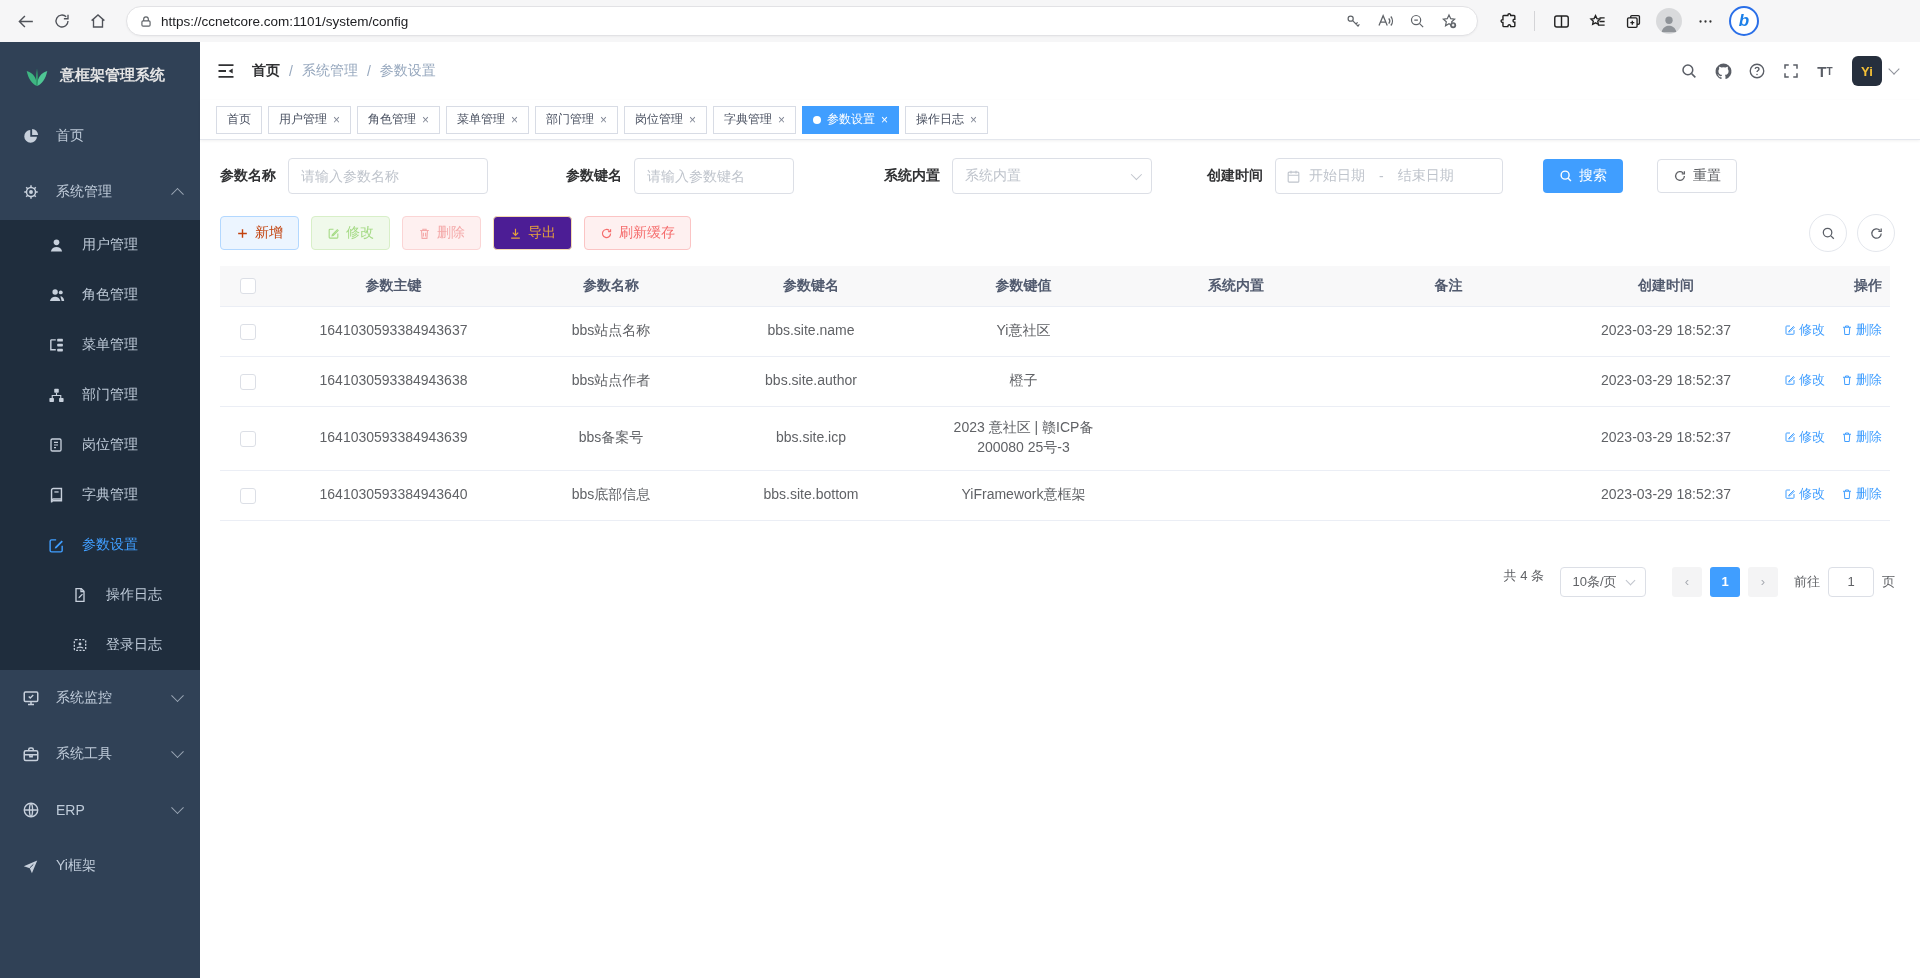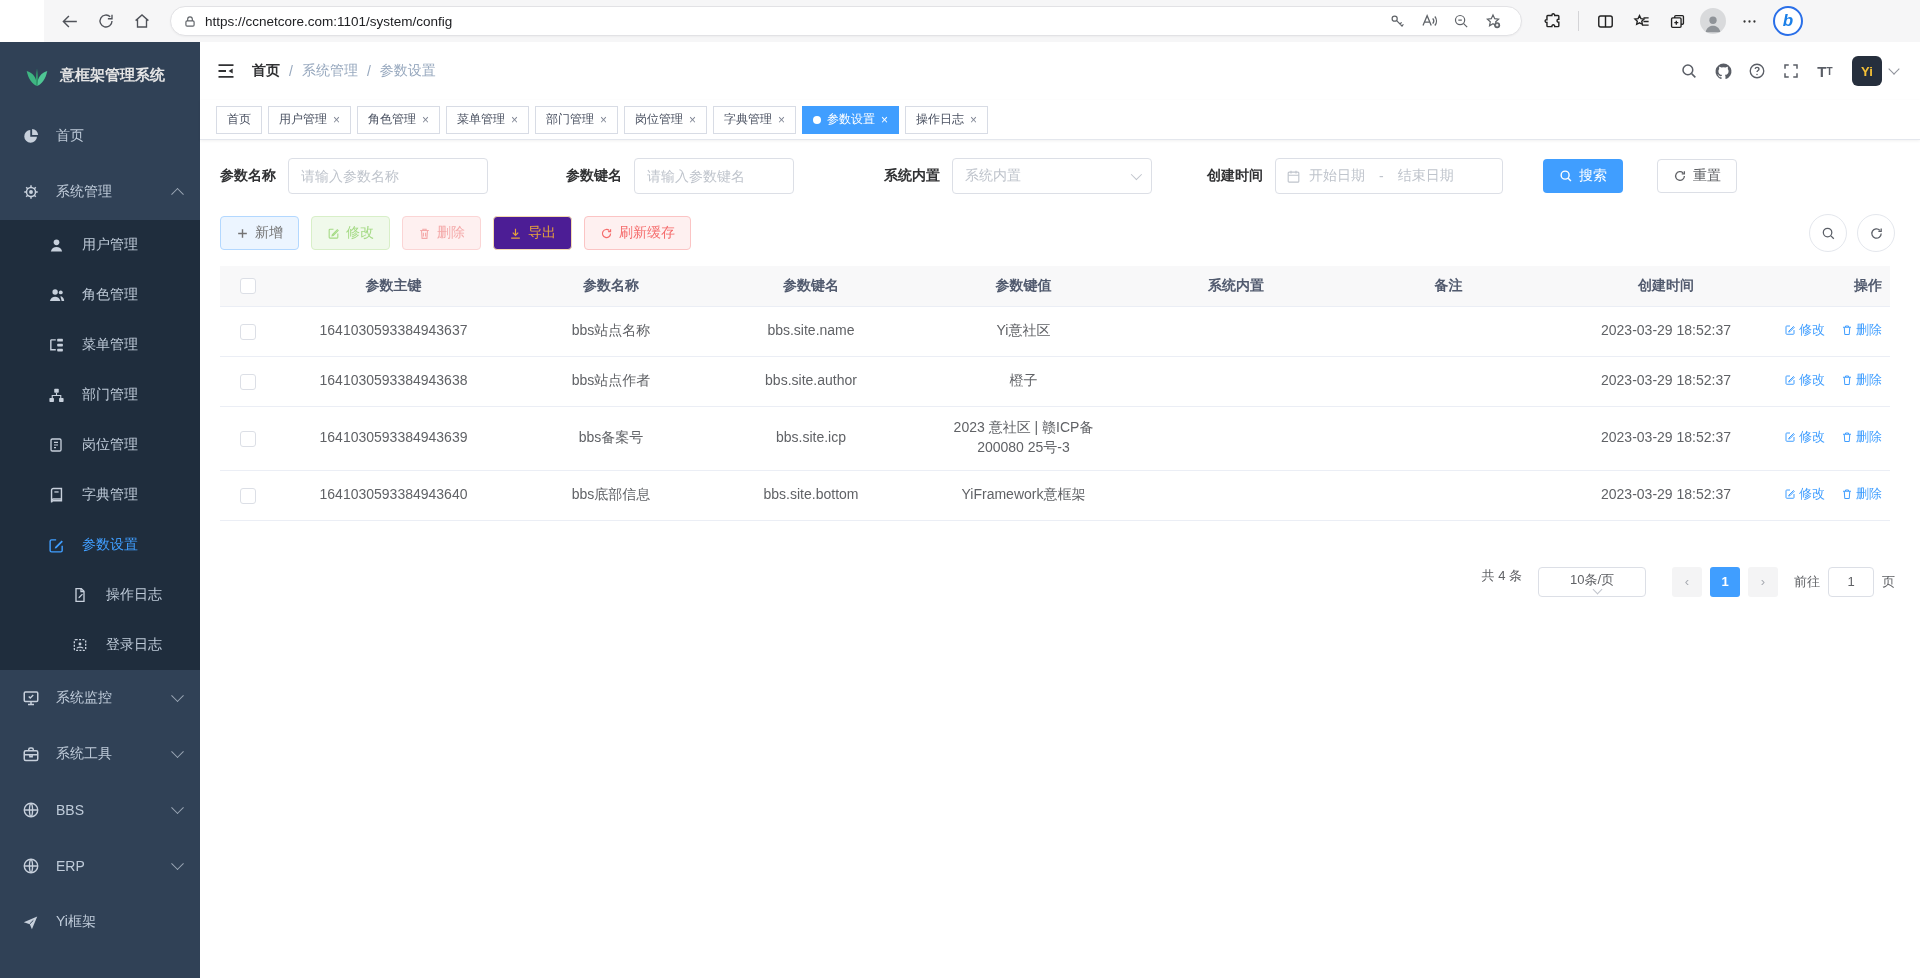--- a/index.html
+++ b/index.html
@@ -1,21 +1,21 @@
 <!DOCTYPE html>
 <html><head>
 <meta charset="utf-8">
 <style>
   * { margin:0; padding:0; box-sizing:border-box; }
   html,body { width:1920px; height:978px; overflow:hidden; background:#fff;
     font-family:"Liberation Sans","DejaVu Sans",sans-serif; }
   svg { display:block; }
 
   
-  .browser { height:42px; background:#f6f6f7; display:flex; align-items:center; padding:0 8px;margin-left:44px; }
+  .browser { height:42px; background:#f6f6f7; display:flex; align-items:center; padding:0 8px; }
   .b-btn { width:36px; height:34px; border-radius:6px; display:flex; align-items:center; justify-content:center; color:#50535a; flex:0 0 auto; }
   .url-pill { width:1352px; height:30px; margin-left:10px; background:#fff; border:1px solid #e2e2e5;
     border-radius:16px; display:flex; align-items:center; padding:0 12px; box-shadow:0 1px 2px rgba(0,0,0,.04); }
   .url-text { font-size:13.5px; color:#202124; margin-left:8px; flex:1 1 auto; white-space:nowrap; overflow:hidden; }
   .pill-ic { width:32px; height:26px; display:flex; align-items:center; justify-content:center; color:#5f6368; flex:0 0 auto; }
   .after-pill { display:flex; align-items:center; margin-left:12px; }
   .v-div { width:1px; height:20px; background:#d4d4d7; margin:0 8px; }
   .avatar-circle { width:26px; height:26px; border-radius:50%; background:#d9dadc; overflow:hidden; display:flex; align-items:flex-end; justify-content:center; }
   .bing-badge { width:30px; height:30px; border-radius:50%; background:#fff; border:2px solid #2a6fe8; display:flex; align-items:center; justify-content:center;
      color:#1a7fe8; font-weight:bold; font-style:italic; font-size:17px; margin-left:6px; }
@@ -74,41 +74,41 @@
   .sel { width:200px; height:36px; border:1px solid #dcdfe6; border-radius:4px; display:flex; align-items:center; padding:0 12px; color:#bfc4cc; background:#fff; }
   .sel .sc { margin-left:auto; width:8px; height:8px; border-right:1.4px solid #c0c4cc; border-bottom:1.4px solid #c0c4cc; transform:rotate(45deg) translateY(-2px); }
   .dates { width:228px; height:36px; border:1px solid #dcdfe6; border-radius:4px; display:flex; align-items:center; padding:0 10px; color:#bfc4cc; background:#fff; font-size:14px; }
   .dates span { white-space:nowrap; }
   .btn { height:34px; border-radius:4px; display:inline-flex; align-items:center; justify-content:center; font-size:14px; padding:8px 15px; cursor:pointer; border:1px solid transparent; white-space:nowrap; }
   .btn .bic { margin-right:6px; display:flex; }
   .btn-search { background:#409eff; color:#fff; }
   .btn-plain { background:#fff; border-color:#dcdfe6; color:#606266; }
 
   .toolbar { display:flex; align-items:center; margin-top:20px; }
-  .btn-add { background:#ecf5ff; border-color:#b3d8ff; color:#737373; }
+  .btn-add { background:#ecf5ff; border-color:#b3d8ff; color:#c2410c; }
   .btn-edit { background:#f0f9eb; border-color:#d8efc8; color:#a4da84; }
   .btn-del { background:#fef0f0; border-color:#fbd5d5; color:#f4a9a9; }
   .btn-export { background:#4c1d95; border-color:#f5dab1; color:#e6a23c; }
   .btn-cache { background:#fef0f0; border-color:#fbc4c4; color:#f56c6c; }
   .toolbar .btn { margin-right:12px; }
   .tb-right { margin-left:auto; display:flex; }
   .circ { width:38px; height:38px; border-radius:50%; border:1px solid #e4e7ed; background:#fff; display:flex; align-items:center; justify-content:center; color:#5a5e66; margin-left:10px; cursor:pointer; }
 
   table.grid { border-collapse:collapse; table-layout:fixed; width:1670px; margin-top:14px; font-size:14px; color:#606266; }
   .grid th { background:#f8f8f9; color:#515a6e; font-weight:bold; height:40px; border-bottom:1px solid #ebeef5; text-align:center; }
   .grid td { height:50px; border-bottom:1px solid #ebeef5; text-align:center; vertical-align:middle; padding:6px 4px; line-height:1.4; }
   .cb { width:16px; height:16px; border:1px solid #dcdfe6; border-radius:3px; background:#fff; display:inline-block; vertical-align:middle; cursor:pointer; }
   .op-link { color:#409eff; font-size:13px; display:inline-flex; align-items:center; cursor:pointer; white-space:nowrap; }
   .op-link + .op-link { margin-left:12px; }
   .op-link svg { margin-right:3px; }
   .td-ops { text-align:right !important; padding-right:8px !important; }
 
   .pager { display:flex; align-items:flex-start; justify-content:flex-end; margin-top:46px; font-size:13px; color:#606266; padding-right:0; }
   .pg-total { margin-right:16px; }
-  .pg-size { width:108px; height:30px; border:1px solid #dcdfe6; border-radius:4px; display:flex; align-items:center; justify-content:center; color:#606266; position:relative; margin-right:18px; background:#fff;flex-direction:column; }
+  .pg-size { width:86px; height:30px; border:1px solid #dcdfe6; border-radius:4px; display:flex; align-items:center; justify-content:center; color:#606266; position:relative; margin-right:18px; background:#fff; }
   .pg-size .sc { width:7px; height:7px; border-right:1.3px solid #c0c4cc; border-bottom:1.3px solid #c0c4cc; transform:rotate(45deg); margin-left:10px; margin-top:-3px; }
   .pg-btn { width:30px; height:30px; border-radius:3px; background:#f4f4f5; color:#a8abb2; display:flex; align-items:center; justify-content:center; margin-left:8px; cursor:pointer; font-size:13px; }
   .pg-btn.page { background:#409eff; color:#fff; font-weight:bold; }
   .pg-goto { display:flex; align-items:center; margin-left:16px; white-space:nowrap; }
   .pg-goto input { width:46px; height:30px; border:1px solid #dcdfe6; border-radius:4px; text-align:center; font-size:13px; color:#606266; margin:0 8px; font-family:inherit; }
 </style>
 </head>
 <body>
 
 <div class="browser">
@@ -349,30 +349,20 @@
       <span class="caret down"></span>
     </div>
     <div class="mi">
       <span class="ic">
         <svg width="18" height="18" viewBox="0 0 24 24" fill="none" stroke="currentColor" stroke-width="2">
             <rect x="3" y="7.5" width="18" height="13" rx="2"></rect>
             <path d="M9 7.5V6a2 2 0 0 1 2-2h2a2 2 0 0 1 2 2v1.5M3 13h18M10.5 13v2.5h3V13"></path>
           </svg>
       </span>
       <span>系统工具</span>
-      <span class="caret down"></span>
-    </div>
-    <div class="mi">
-      <span class="ic">
-        <svg width="18" height="18" viewBox="0 0 24 24" fill="none" stroke="currentColor" stroke-width="1.8">
-            <circle cx="12" cy="12" r="9"></circle>
-            <path d="M3 12h18M12 3c2.8 2.6 2.8 15.4 0 18M12 3c-2.8 2.6-2.8 15.4 0 18"></path>
-          </svg>
-      </span>
-      <span>BBS</span>
       <span class="caret down"></span>
     </div>
     <div class="mi">
       <span class="ic">
         <svg width="18" height="18" viewBox="0 0 24 24" fill="none" stroke="currentColor" stroke-width="1.8">
             <circle cx="12" cy="12" r="9"></circle>
             <path d="M3 12h18M12 3c2.8 2.6 2.8 15.4 0 18M12 3c-2.8 2.6-2.8 15.4 0 18"></path>
           </svg>
       </span>
       <span>ERP</span>

